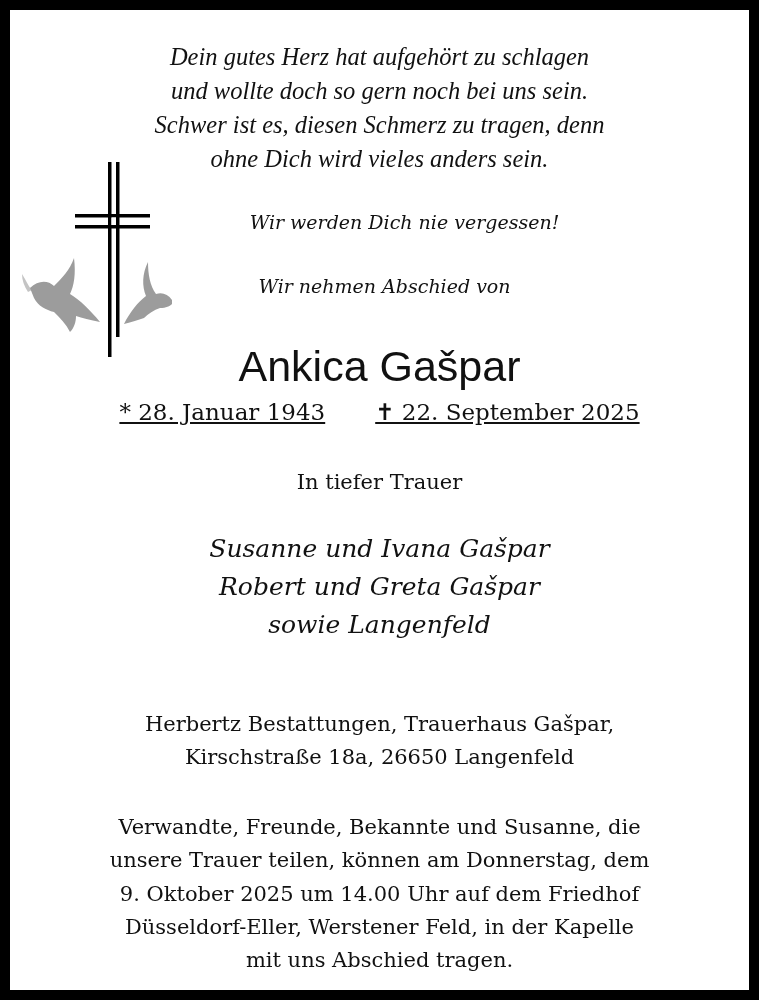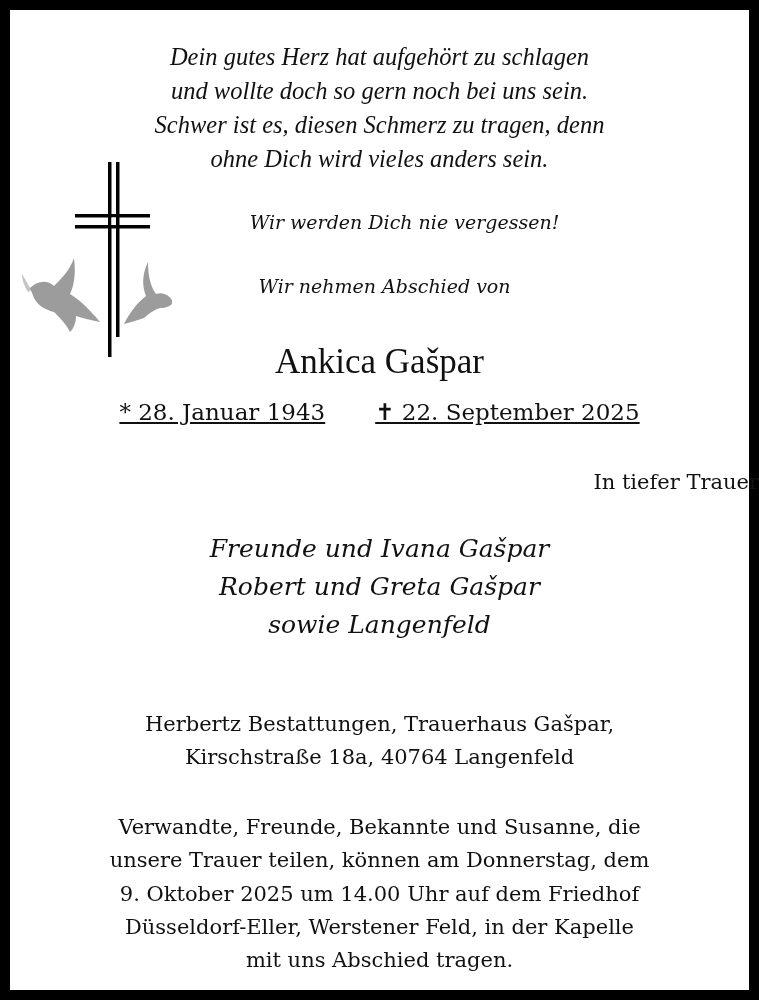--- a/index.html
+++ b/index.html
@@ -1,23 +1,23 @@
 <!DOCTYPE html>
 <html><head>
 <meta charset="utf-8">
 <style>
   html,body{margin:0;padding:0;background:#000;}
   body{width:759px;height:1000px;position:relative;overflow:hidden;}
   .card{position:absolute;left:10px;top:10px;width:739px;height:980px;background:#fff;}
   .t{position:absolute;left:0;width:759px;text-align:center;color:#111;white-space:nowrap;}
   .poem{font-family:"Liberation Serif",serif;font-style:italic;font-size:25px;line-height:34.5px;transform:scaleX(0.98);}
   .mid{font-family:"DejaVu Serif",serif;font-style:italic;font-size:19px;}
-  .name{font-family:Liberation Serif, serif;font-size:35px;}
+  .name{font-family:Liberation Sans, sans-serif;font-size:43px;}
   .dates{font-family:"DejaVu Serif",serif;font-size:23px;text-decoration:underline;}
-  .trauer{font-family:"DejaVu Serif",serif;font-size:21px;text-align:right;}
+  .trauer{font-family:"DejaVu Serif",serif;font-size:21px;}
   .family{font-family:"DejaVu Serif",serif;font-style:italic;font-size:25px;line-height:38px;}
   .addr{font-family:"DejaVu Serif",serif;font-size:21px;line-height:32px;}
   .info{font-family:"DejaVu Serif",serif;font-size:21px;line-height:33.5px;}
   .emblem{position:absolute;left:18px;top:162px;width:165px;height:195px;}
 </style>
 </head>
 <body>
 
 <div class="card"></div>
 
@@ -52,28 +52,28 @@
 
 <div class="t name" style="top:342px">Ankica Gašpar</div>
 
 <div class="t dates" style="top:399px">
   <span>* 28. Januar 1943</span><span style="display:inline-block;width:50px"></span><span>✝ 22. September 2025</span>
 </div>
 
 <div class="t trauer" style="top:470px">In tiefer Trauer</div>
 
 <div>
-  <div class="t family" style="top:530px">Freunde und Ivana Gašpar</div>
+  <div class="t family" style="top:530px">Susanne und Ivana Gašpar</div>
   <div class="t family" style="top:568px">Robert und Greta Gašpar</div>
   <div class="t family" style="top:606px">sowie Langenfeld</div>
 </div>
 
 <div>
   <div class="t addr" style="top:708px">Herbertz Bestattungen, Trauerhaus Gašpar,</div>
-  <div class="t addr" style="top:741px">Kirschstraße 18a, 40764 Langenfeld</div>
+  <div class="t addr" style="top:741px">Kirschstraße 18a, 26650 Langenfeld</div>
 </div>
 
 <div>
   <div class="t info" style="top:811px">Verwandte, Freunde, Bekannte und Susanne, die</div>
   <div class="t info" style="top:844px">unsere Trauer teilen, können am Donnerstag, dem</div>
   <div class="t info" style="top:878px">9. Oktober 2025 um 14.00 Uhr auf dem Friedhof</div>
   <div class="t info" style="top:911px">Düsseldorf-Eller, Werstener Feld, in der Kapelle</div>
   <div class="t info" style="top:944px">mit uns Abschied tragen.</div>
 </div>
 

